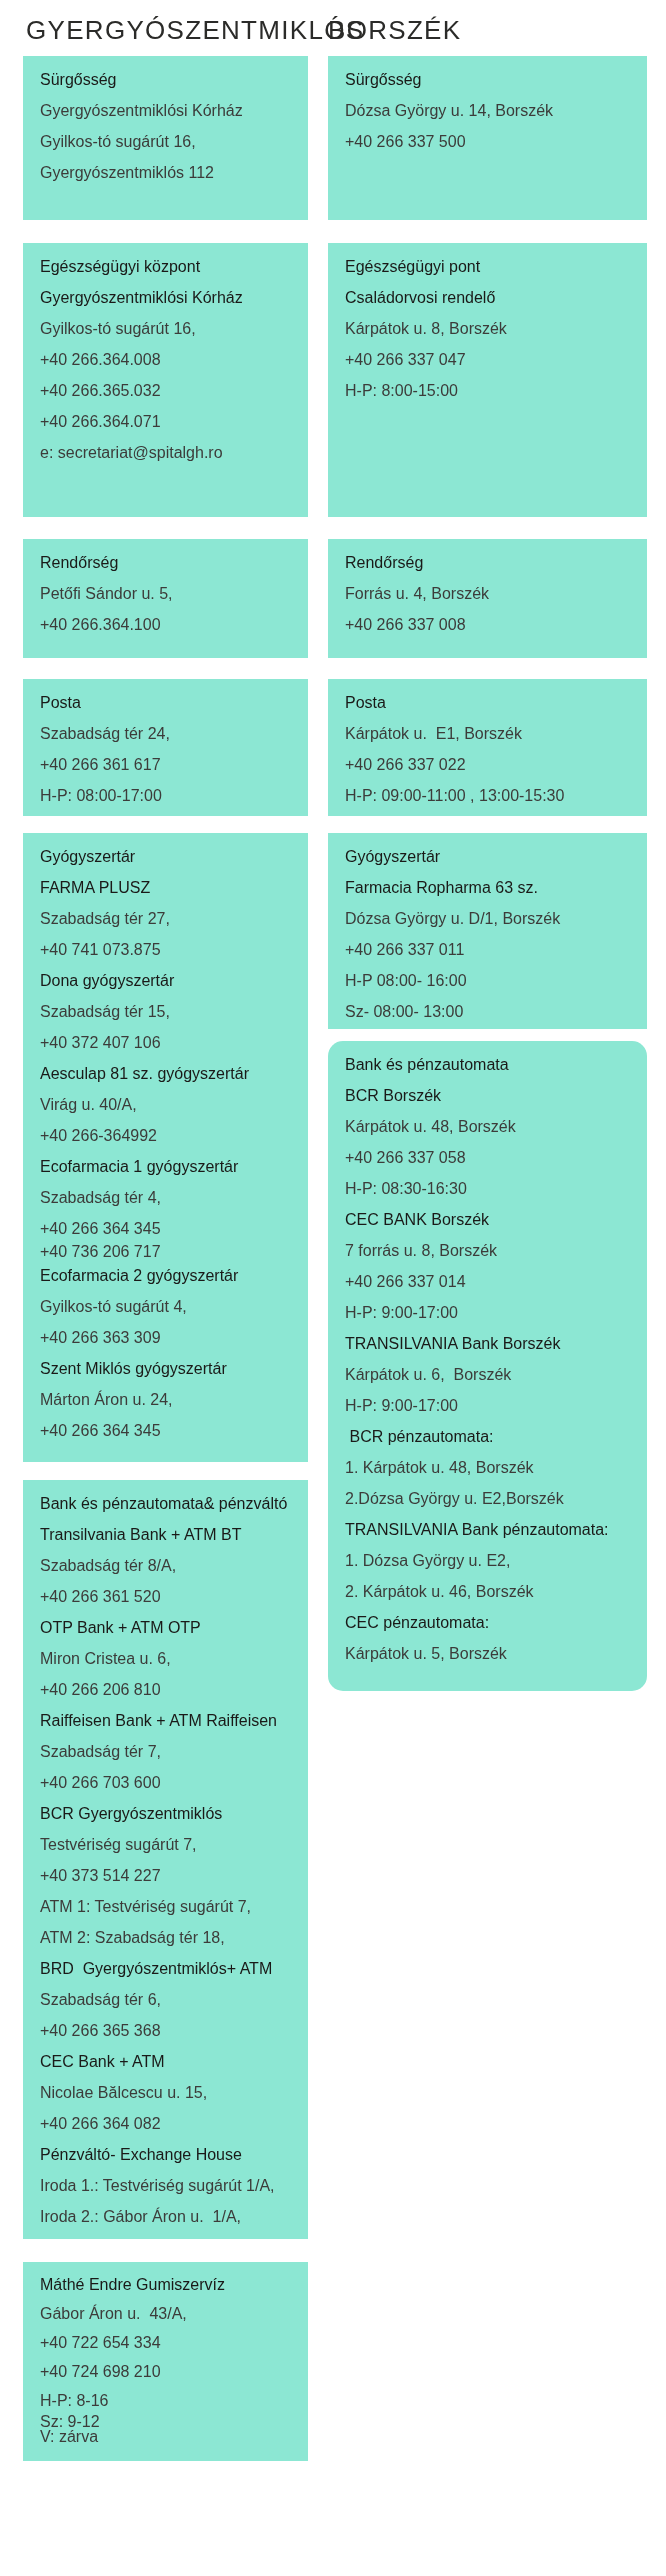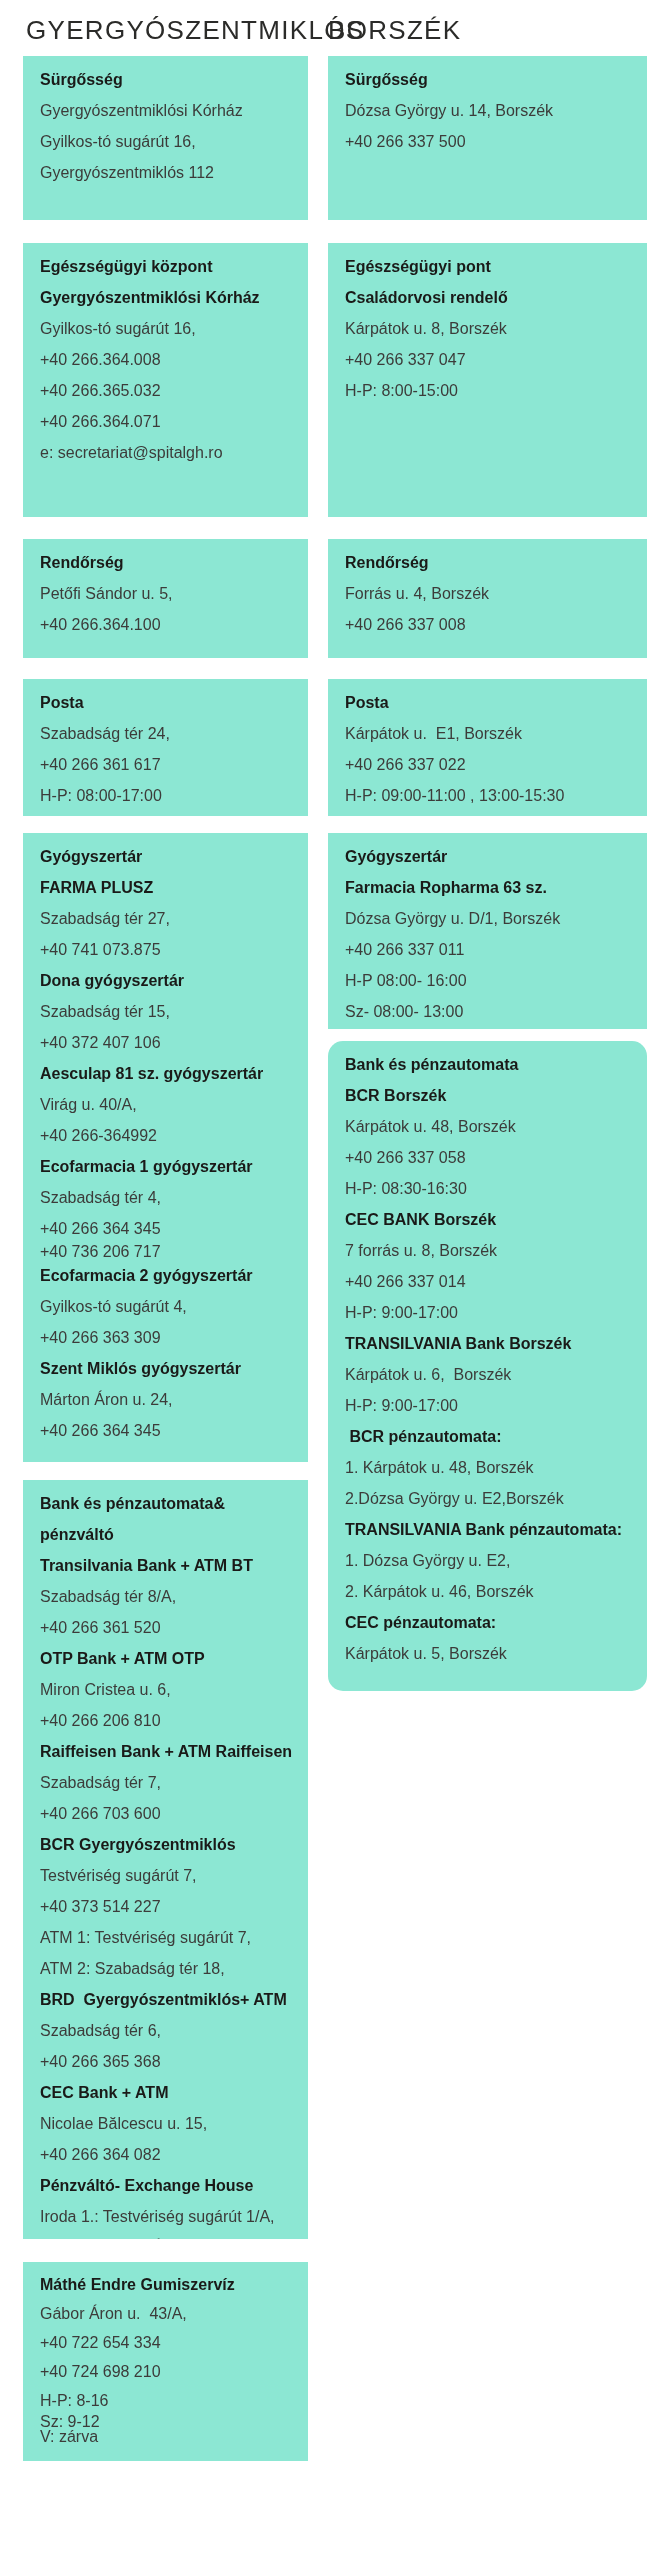--- a/index.html
+++ b/index.html
@@ -27,21 +27,21 @@
   }
   .card p{
     margin:0;
     font-size:16px;
     line-height:31px;
     font-weight:400;
     color:#3c3c3a;
     white-space:pre-wrap;
   }
   .card p.b{
-    font-weight:700;
+    font-weight:400;
     color:#1a1a18;
   }
   .card p.tight{line-height:15.6px;}
   .card.compact p{line-height:29px;}
   .card.compact p.tight{line-height:14.6px;}
 </style>
 </head>
 <body>
 
 <div id="page">

